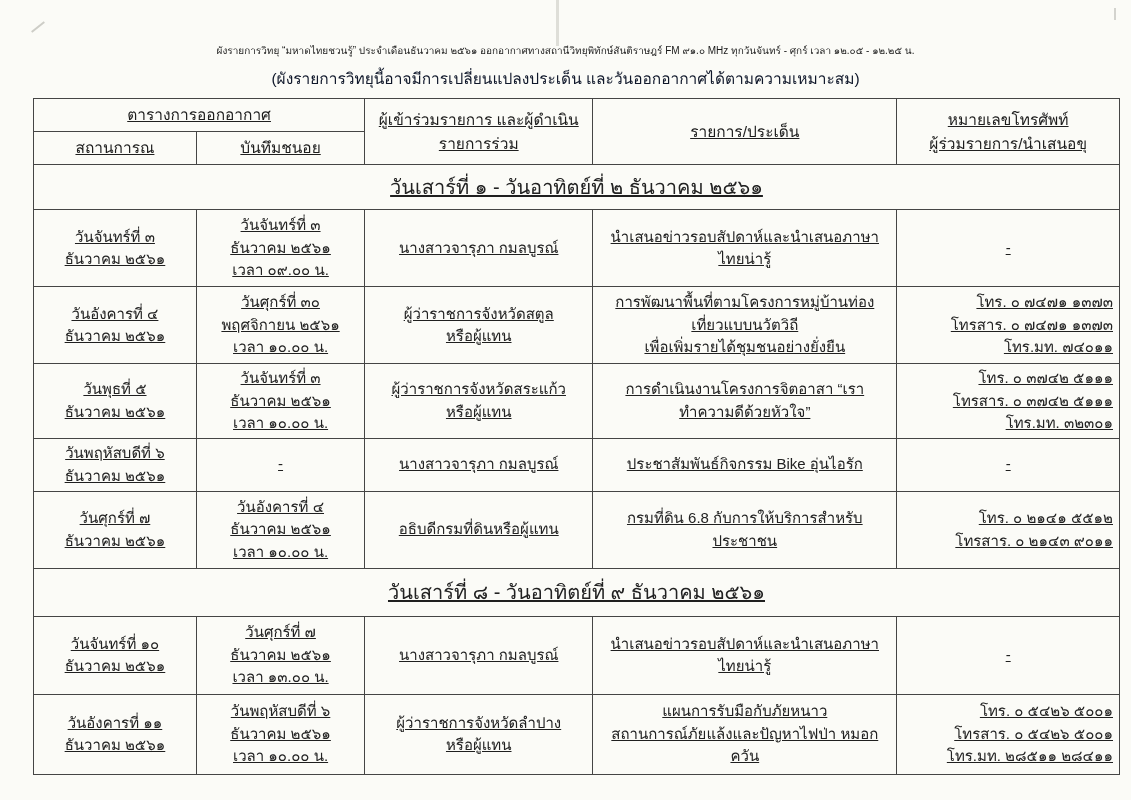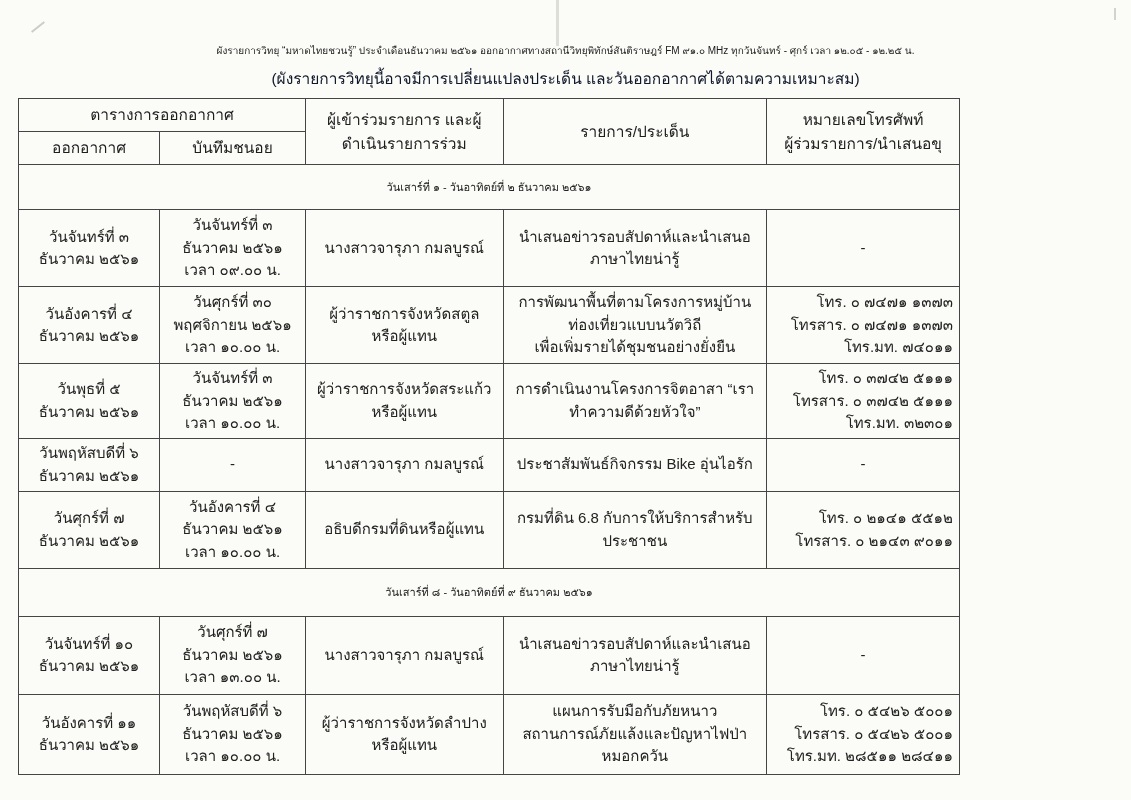--- a/index.html
+++ b/index.html
@@ -21,37 +21,38 @@
   }
   .title-line2{
     font-size:15.5px;
     line-height:22px;
     margin-top:6px;
     color:#0f172a;
   }
   table.schedule{
     border-collapse:collapse;
     table-layout:fixed;
-    width:942px;
-    margin:8px 0 0 18px;
+    width:1087px;
+    margin:8px 0 0 33px;
+    text-decoration:underline;
   }
   table.schedule td{
     border:1.5px solid #454545;
     vertical-align:middle;
     font-size:15px;
     line-height:1.5;
     padding:3px 6px;
     color:#222;
   }
   .pre{white-space:pre-line;}
   .c{text-align:center;}
   .phone-left{text-align:right;padding-left:9px;}
   tr.hdr td{font-size:15.5px;text-align:center;color:#1d1d1d;}
   tr.h32 td{height:26px;}
-  tr.section-row td{height:38px;text-align:center;font-size:11px;}
+  tr.section-row td{height:38px;text-align:center;font-size:20px;}
   tr.rh77 td{height:70px;}
   tr.rh73 td{height:66px;}
   tr.rh53 td{height:46px;}
   tr.rh78 td{height:71px;}
   tr.rh80 td{height:73px;}
   tr.sec47 td{height:41px;}
   
   .crease{position:absolute;left:556px;top:0;width:3px;height:46px;background:#c7c7c0;opacity:.55;}
   .mark-tl{position:absolute;left:30px;top:26px;width:16px;height:2px;background:#b9b9b2;transform:rotate(-38deg);opacity:.7;}
   .mark-tr{position:absolute;left:1114px;top:8px;width:2px;height:12px;background:#b9b9b2;opacity:.6;}
@@ -81,21 +82,21 @@
 
     <tbody>
         <tr class="hdr h32">
       <td colspan="2">ตารางการออกอากาศ</td>
       <td rowspan="2">ผู้เข้าร่วมรายการ และผู้ดำเนินรายการร่วม</td>
       <td rowspan="2">รายการ/ประเด็น</td>
       <td rowspan="2" class="pre">หมายเลขโทรศัพท์
 ผู้ร่วมรายการ/นำเสนอขุ</td>
     </tr>
     <tr class="hdr h32">
-      <td>ออกอากาศ</td>
+      <td>สถานการณ</td>
       <td>บันทึมชนอย</td>
     </tr>
 
     <tr class="section-row">
       <td colspan="5">วันเสาร์ที่ ๑ - วันอาทิตย์ที่ ๒  ธันวาคม ๒๕๖๑</td>
     </tr>
 
     <tr class="rh77">
       <td class="pre c">วันจันทร์ที่ ๓
 ธันวาคม ๒๕๖๑</td>

